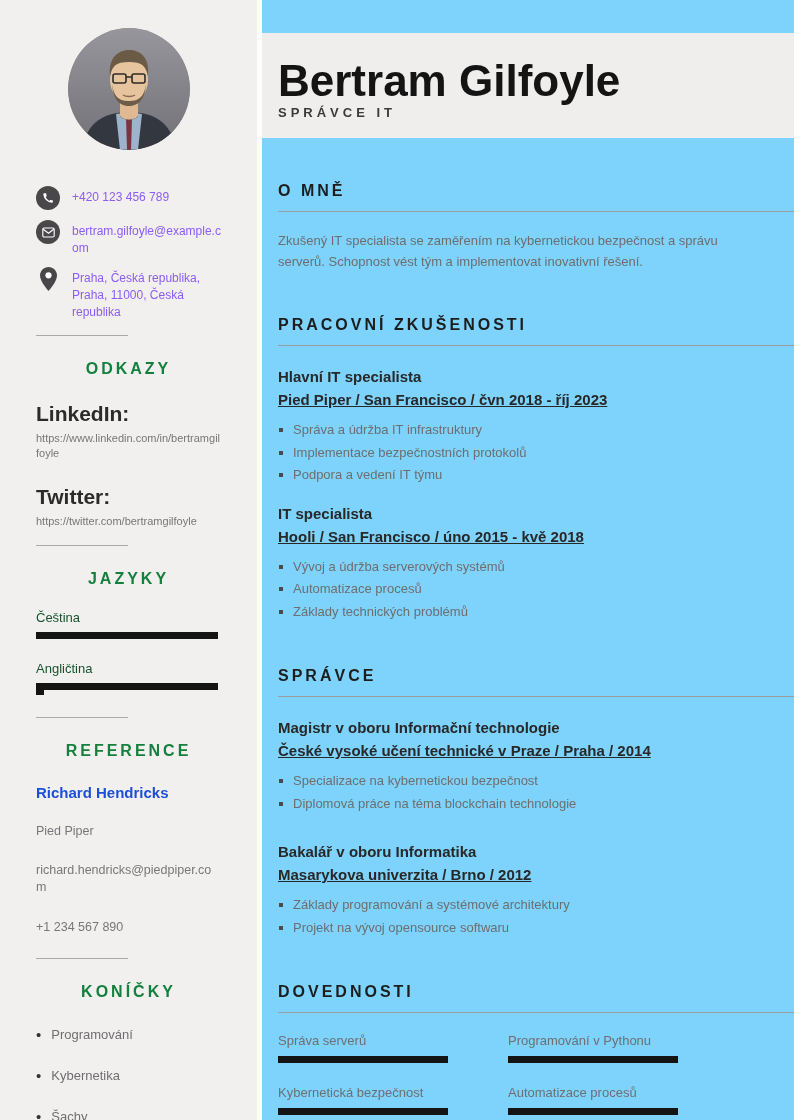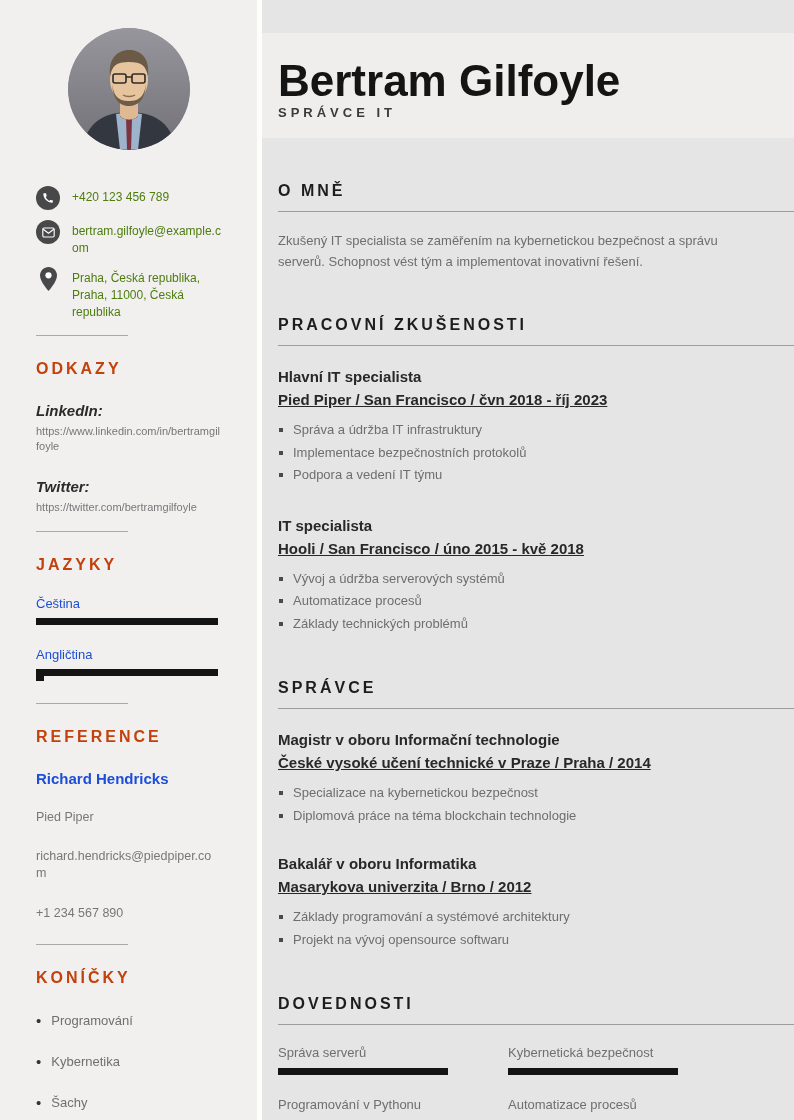--- a/index.html
+++ b/index.html
@@ -16,43 +16,43 @@
   }
   .photo-wrap{ width:122px; height:122px; border-radius:50%; overflow:hidden;
     margin:28px auto 0 auto; background:#8d8d93; }
   .photo-wrap svg{ display:block; }
 
   .contact{ margin-top:36px; }
   .contact-row{ display:flex; margin-bottom:10px; }
   .icon-badge{ width:24px; height:24px; border-radius:50%; background:#48484a;
     flex:0 0 24px; display:flex; align-items:center; justify-content:center; margin-right:12px; }
   .icon-pin{ width:24px; height:26px; flex:0 0 24px; display:flex; justify-content:center; margin-right:12px; }
-  .contact-text{ font-size:12px; line-height:17px; color:#4d7c0f; padding-top:3px; word-break:break-word; }
+  .contact-text{ font-size:12px; line-height:17px; color:#8b5cf6; padding-top:3px; word-break:break-word; }
 
   .divider{ width:92px; height:1px; background:#a9a9a9; margin:16px 0 0 0; }
 
-  .side-heading{ font-size:16px; font-weight:700; letter-spacing:3px; color:#c2410c; margin-top:24px; }
+  .side-heading{ font-size:16px; font-weight:700; letter-spacing:3px; color:#15803d; margin-top:24px;text-align:center; }
 
   .link-block{ margin-top:24px; }
-  .link-label{ font-size:15px; font-weight:600; color:#2b2b2b;font-style:italic; }
+  .link-label{ font-size:21px; font-weight:600; color:#2b2b2b; }
   .link-url{ font-size:11px; line-height:15px; color:#77777a; margin-top:5px; word-break:break-all; width:185px; }
 
   .lang-row{ margin-top:22px; }
-  .lang-name{ font-size:13px; color:#1d4ed8; }
+  .lang-name{ font-size:13px; color:#14532d; }
   .bar{ height:7px; background:#141414; width:182px; margin-top:7px; }
   .bar-stub{ width:8px; height:5px; background:#141414; }
 
   .ref-name{ font-size:15px; font-weight:700; color:#1d4ed8; margin-top:24px; }
   .ref-line{ font-size:12.5px; line-height:17px; color:#77777a; margin-top:22px; word-break:break-all; width:185px; }
 
   .hobby{ font-size:13px; color:#6f6f72; margin-top:26px; display:flex; align-items:center; }
   .hobby .dot{ color:#333; font-size:15px; margin-right:10px; line-height:1; }
 
   
-  .main{ position:absolute; left:262px; top:0; width:532px; height:1120px; background:#e5e5e5; }
+  .main{ position:absolute; left:262px; top:0; width:532px; height:1120px; background:#7dd3fc; }
   .header-band{ margin-top:33px; background:#efeeec; padding:24px 16px 18px 16px; }
   .name{ font-size:44px; line-height:48px; font-weight:700; color:#141414; }
   .job-title{ font-size:13px; font-weight:600; letter-spacing:4px; color:#3a3a3a; margin-top:0; }
 
   .section{ padding-left:16px; }
   .sec-heading{ font-size:16px; font-weight:700; letter-spacing:3px; color:#1d1d1d;margin-top:44px; }
   .rule{ height:1px; background:#9c9c9c; margin-top:11px; }
 
   .about-text{ font-size:13px; line-height:21px; color:#6e6e6e; margin-top:18px; width:470px; }
 
@@ -213,21 +213,21 @@
     <div class="entry">
       <div class="entry-title">Hlavní IT specialista</div>
       <div class="entry-meta">Pied Piper / San Francisco / čvn 2018 - říj 2023</div>
       <ul class="bullets">
         <li>Správa a údržba IT infrastruktury</li>
         <li>Implementace bezpečnostních protokolů</li>
         <li>Podpora a vedení IT týmu</li>
       </ul>
     </div>
 
-    <div class="entry" style="margin-top:28px;">
+    <div class="entry" style="margin-top:16px;">
       <div class="entry-title">IT specialista</div>
       <div class="entry-meta">Hooli / San Francisco / úno 2015 - kvě 2018</div>
       <ul class="bullets">
         <li>Vývoj a údržba serverových systémů</li>
         <li>Automatizace procesů</li>
         <li>Základy technických problémů</li>
       </ul>
     </div>
   </section>
 
@@ -257,28 +257,28 @@
   <section class="section mt-sec" style="margin-top:40px;">
     <div class="sec-heading">DOVEDNOSTI</div>
     <div class="rule"></div>
 
     <div class="skills-grid">
       <div class="skill">
         <div class="skill-name">Správa serverů</div>
         <div class="bar"></div>
       </div>
       <div class="skill">
+        <div class="skill-name">Programování v Pythonu</div>
+        <div class="bar"></div>
+      </div>
+      <div class="skill">
         <div class="skill-name">Kybernetická bezpečnost</div>
         <div class="bar"></div>
       </div>
       <div class="skill">
-        <div class="skill-name">Programování v Pythonu</div>
-        <div class="bar"></div>
-      </div>
-      <div class="skill">
         <div class="skill-name">Automatizace procesů</div>
         <div class="bar"></div>
       </div>
       <div class="skill">
         <div class="skill-name">Síťová architektura</div>
 
       </div>
       <div class="skill">
         <div class="skill-name">Linux/Unix systémy</div>
 

